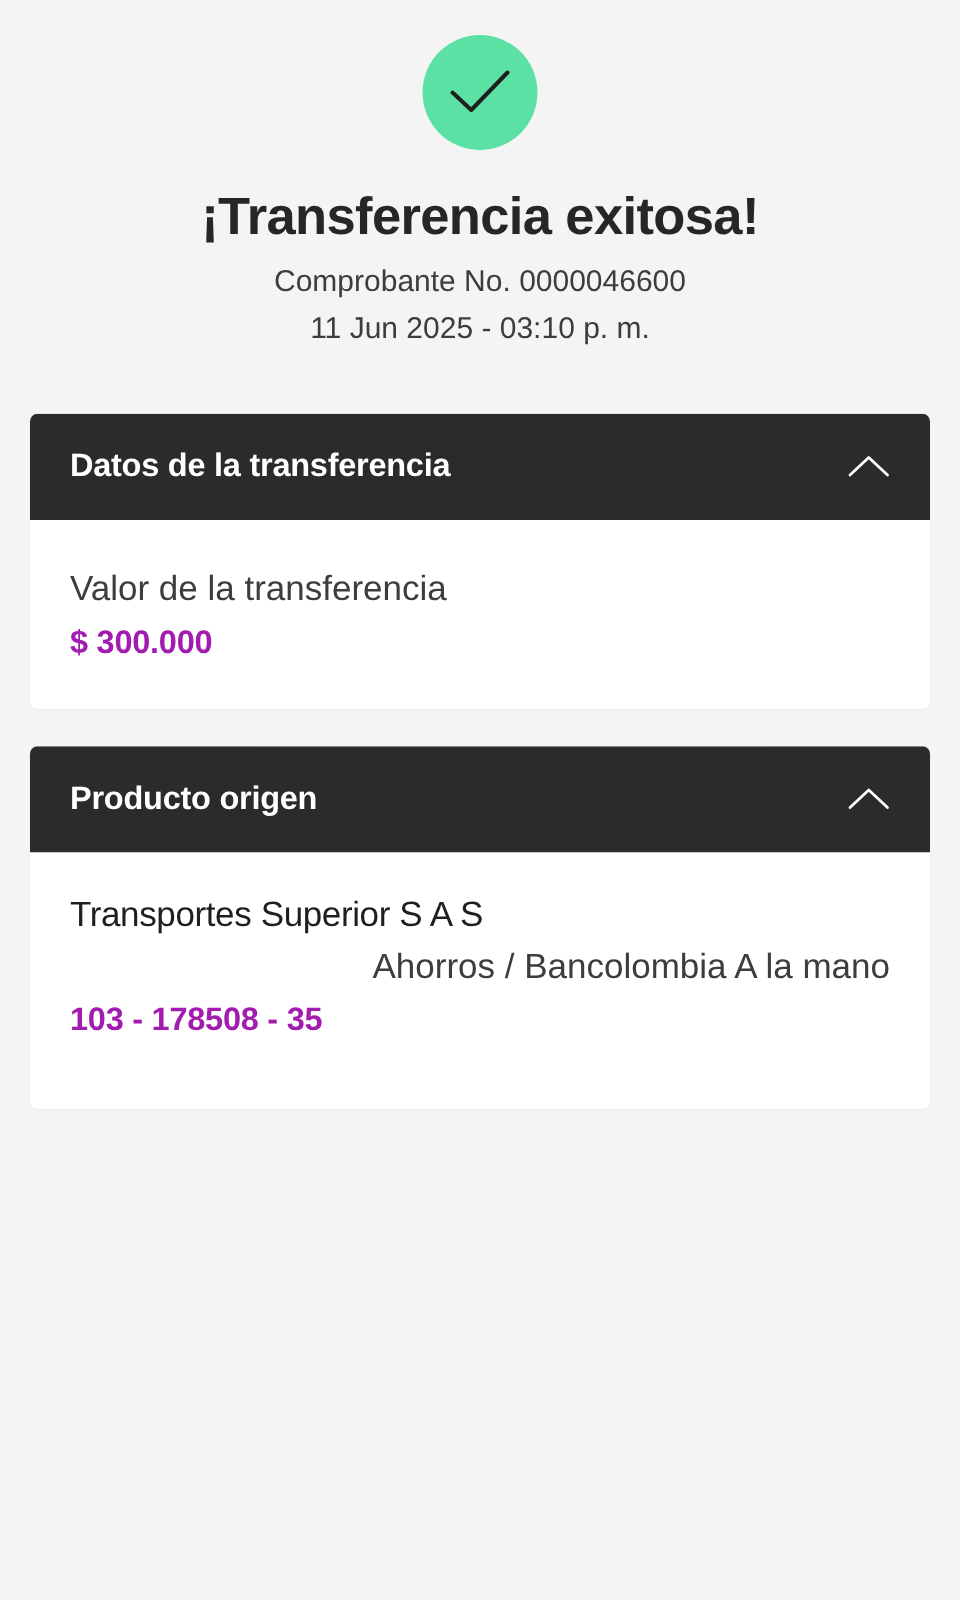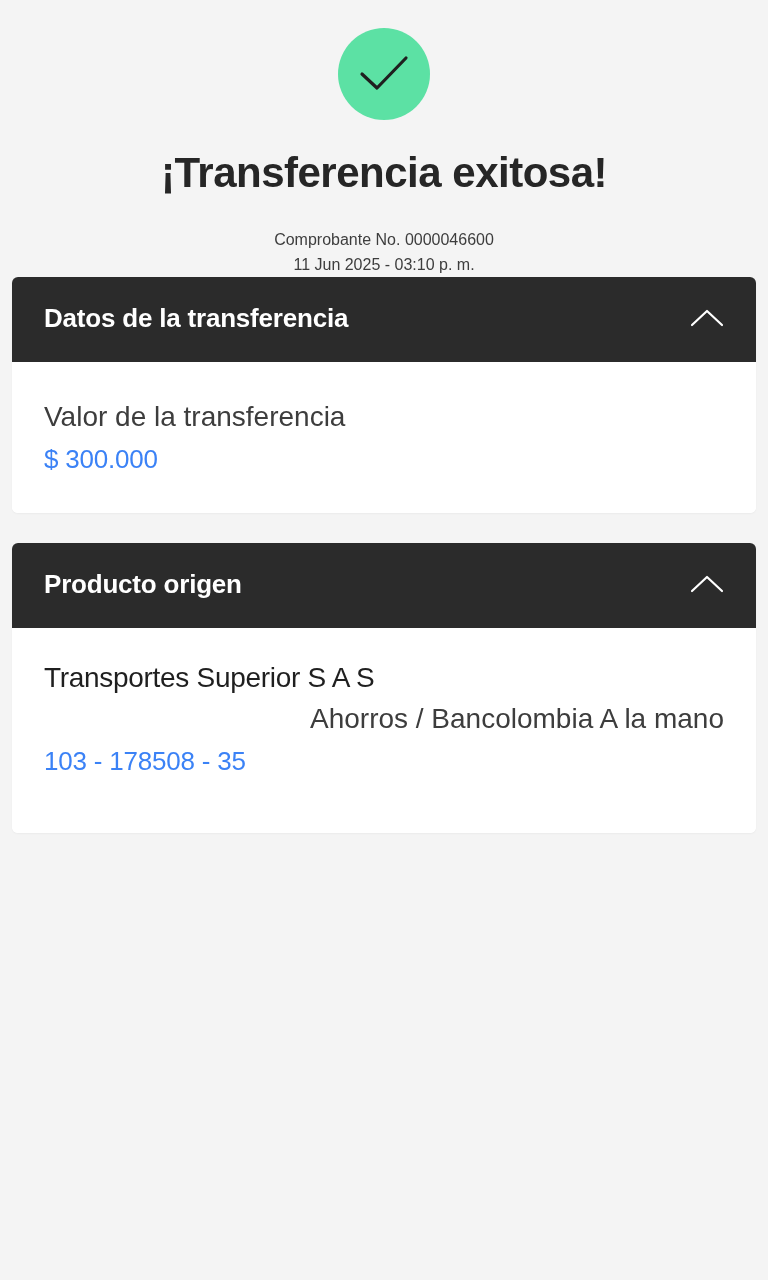--- a/index.html
+++ b/index.html
@@ -38,29 +38,29 @@
   .title {
     font-size: 42px;
     font-weight: bold;
     color: #262626;
     letter-spacing: -0.5px;
     margin-top: 30px;
     line-height: 1.1;
   }
 
   .receipt-lines {
-    margin-top: 32px;
-    font-size: 16px;
+    margin-top: 12px;
+    font-size: 24px;
     color: #3d3d3d;
     line-height: 1.52;
     font-weight: 400;
   }
 
   
-  .cards { padding: 0 12px; }
+  .cards { margin-top: 50px; padding: 0 24px; }
   .card {
     background: #ffffff;
     border-radius: 6px;
     margin-bottom: 30px;
     overflow: hidden;
     box-shadow: 0 1px 2px rgba(0,0,0,0.04);
   }
   .card-header {
     background: #2b2b2b;
     color: #ffffff;
@@ -86,22 +86,22 @@
   }
   .card-body.tall { padding-bottom: 56px; }
   .label-sm {
     font-size: 28px;
     color: #3d3d3d;
     font-weight: 400;
     line-height: 1.5;
   }
   .value-bold {
     font-size: 26px;
-    color: #3b82f6;
-    font-weight: normal;
+    color: #a21caf;
+    font-weight: bold;
     margin-top: 6px;
     letter-spacing: -0.2px;
   }
   .value-strong-lg {
     font-size: 28px;
     color: #1f1f1f;
     font-weight: normal;
     letter-spacing: -0.3px;
   }
   .mt-2 { margin-top: 4px; text-align: right; }

